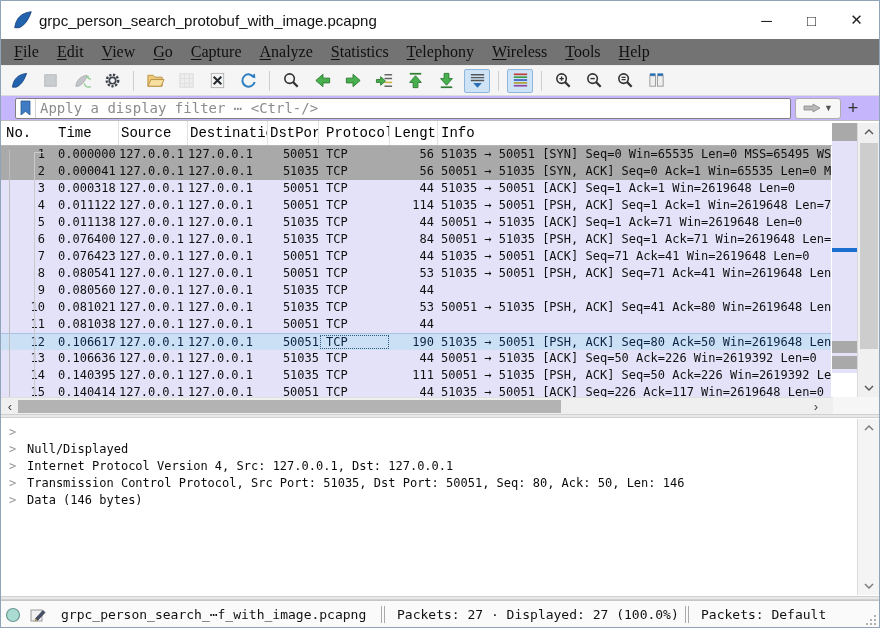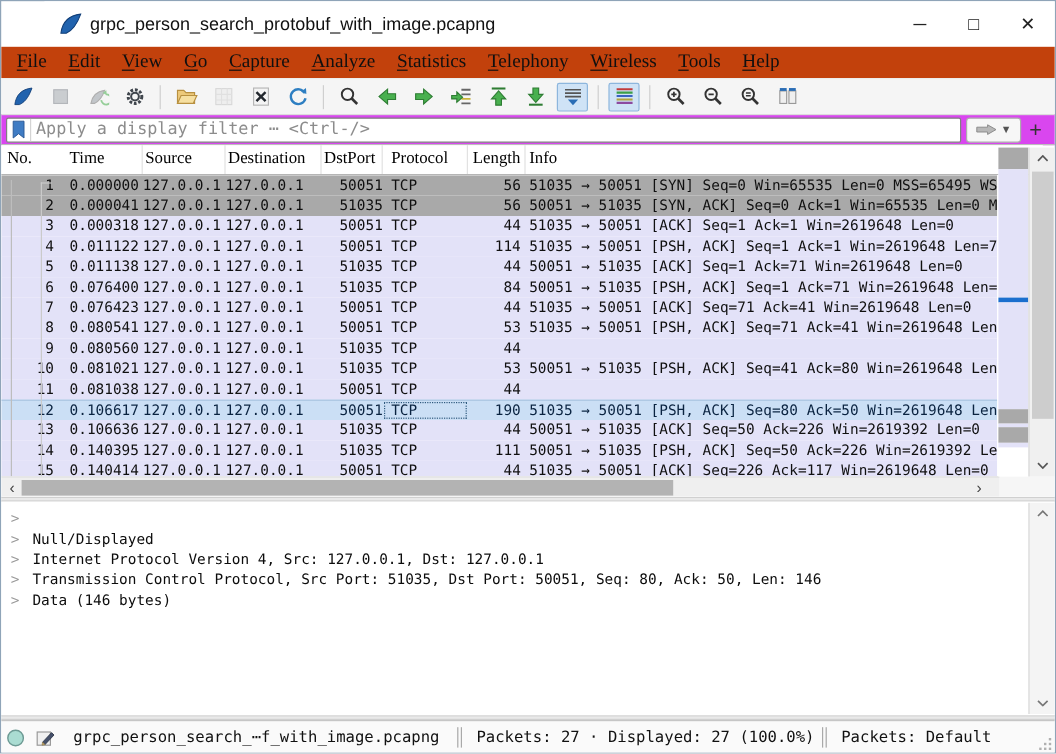--- a/index.html
+++ b/index.html
@@ -1,52 +1,52 @@
 <!DOCTYPE html>
 <html><head>
 <meta charset="utf-8">
 <style>
   html,body{margin:0;padding:0;background:#d8d8d8;}
   *{box-sizing:border-box;}
   .win{position:relative;width:880px;height:628px;background:#fff;border:1px solid #8fa4b8;
        font-family:"Liberation Sans",sans-serif;overflow:hidden;}
   
-  .titlebar{height:38px;display:flex;align-items:center;background:#fff;margin-left:36px;}
+  .titlebar{height:38px;display:flex;align-items:center;background:#fff;}
   .app-icon{width:22px;height:24px;margin-left:11px;margin-right:5px;}
   .title-text{font-size:15px;color:#111;}
   .win-controls{margin-left:auto;display:flex;height:100%;}
   .wc{width:45px;height:100%;display:flex;align-items:center;justify-content:center;
       font-size:15px;color:#222;cursor:default;}
   
-  .menubar{height:26px;display:flex;align-items:center;background:#c2410c;padding-left:4px;}
+  .menubar{height:26px;display:flex;align-items:center;background:#737373;padding-left:4px;}
   .menu-item{font-family:"Liberation Serif",serif;font-size:16px;color:#101010;padding:0 9px;}
   .menu-item u{text-underline-offset:2px;}
   
   .toolbar{height:30px;display:flex;align-items:center;background:#f5f5f5;
            border-top:1px solid #ececec;padding-left:5px;gap:5px;}
   .tbtn{width:26px;height:24px;display:flex;align-items:center;justify-content:center;border-radius:2px;}
   .tbtn.active{background:#cfe3f6;border:1px solid #8db6dd;}
   .tbtn.disabled{opacity:.55;}
   .tsep{width:1px;height:20px;background:#cfcfcf;margin:0 3px;}
   .tbtn svg{display:block;}
   
-  .filterbar{height:26px;background:#d946ef;border-top:1px solid #dcdcdc;border-bottom:1px solid #bdbdbd;
-             display:flex;align-items:center;padding:0 4px;}
+  .filterbar{height:26px;background:#c4b5fd;border-top:1px solid #dcdcdc;border-bottom:1px solid #bdbdbd;
+             display:flex;align-items:center;padding:0 14px;}
   .filter-input{flex:1;height:21px;background:#fff;border:1px solid #808080;border-radius:2px;
                 display:flex;align-items:center;overflow:hidden;}
   .filter-bm{width:20px;height:100%;display:flex;align-items:center;justify-content:center;
              border-right:1px solid #d4d4d4;}
   .filter-ph{font-family:"DejaVu Sans Mono",monospace;font-size:14px;color:#8c8c8c;padding-left:4px;white-space:pre;}
   .filter-apply{width:46px;height:21px;margin-left:4px;border:1px solid #adadad;border-radius:3px;background:#f7f7f7;
                 display:flex;align-items:center;justify-content:center;gap:3px;}
   .filter-apply .caret{font-size:9px;color:#555;}
   .filter-add{width:24px;height:21px;display:flex;align-items:center;justify-content:center;
               font-size:18px;color:#333;}
   .plist-header{height:25px;display:flex;align-items:center;background:#fff;border-bottom:1px solid #b5b5b5;
-                font-family:Liberation Serif, serif;font-size:14px;color:#000;width:868px;}
+                font-family:Liberation Mono, monospace;font-size:14px;color:#000;width:868px;}
   .hc{height:100%;display:flex;align-items:center;overflow:hidden;white-space:pre;border-right:1px solid #e2e2e2;}
   .plist{position:relative;height:268px;background:#fff;overflow:hidden;}
   .rows{position:absolute;top:0;left:0;width:830px;height:251px;overflow:hidden;}
   .prow{display:flex;height:17px;align-items:center;font-family:"DejaVu Sans Mono",monospace;
         font-size:12px;color:#101010;white-space:pre;}
   .prow.gray{background:#a9a9a9;}
   .prow.tcp{background:#e3e2f8;}
   .prow.selected{background:#cbdff5;color:#0a2340;border-top:1px solid #a8c4e0;}
   .pc{display:inline-block;height:100%;line-height:17px;overflow:hidden;white-space:pre;}
   .pc.no{width:50px;text-align:right;padding-right:6px;}

